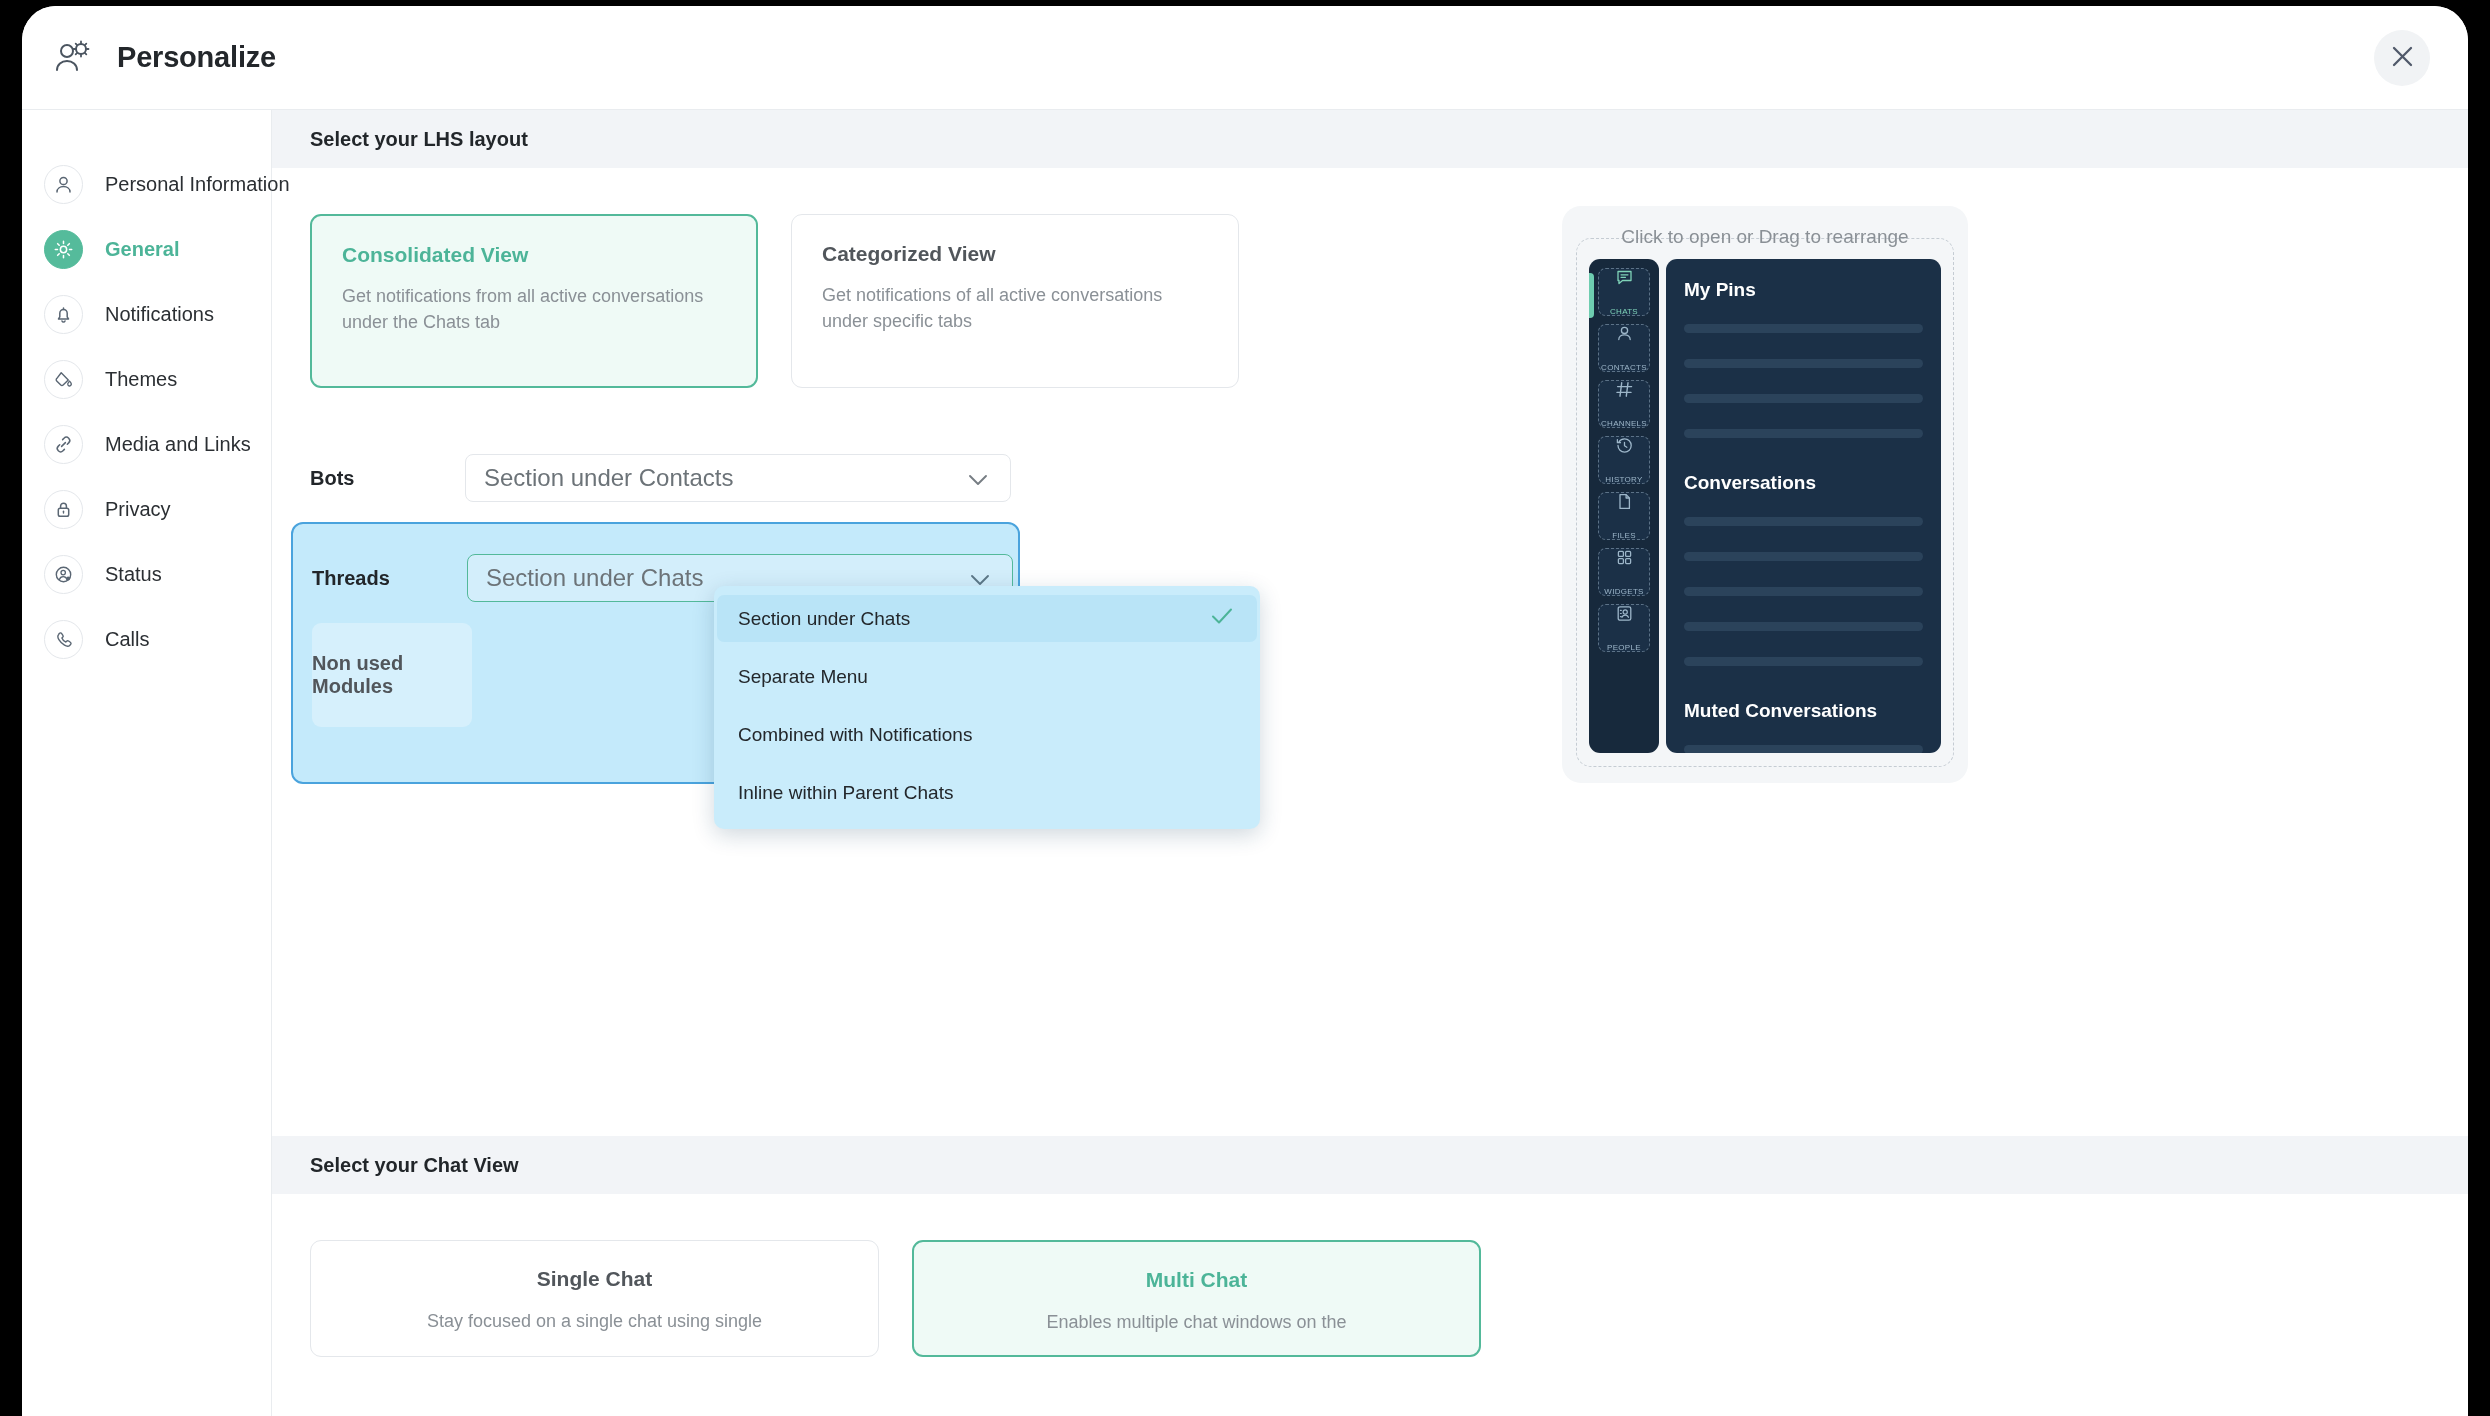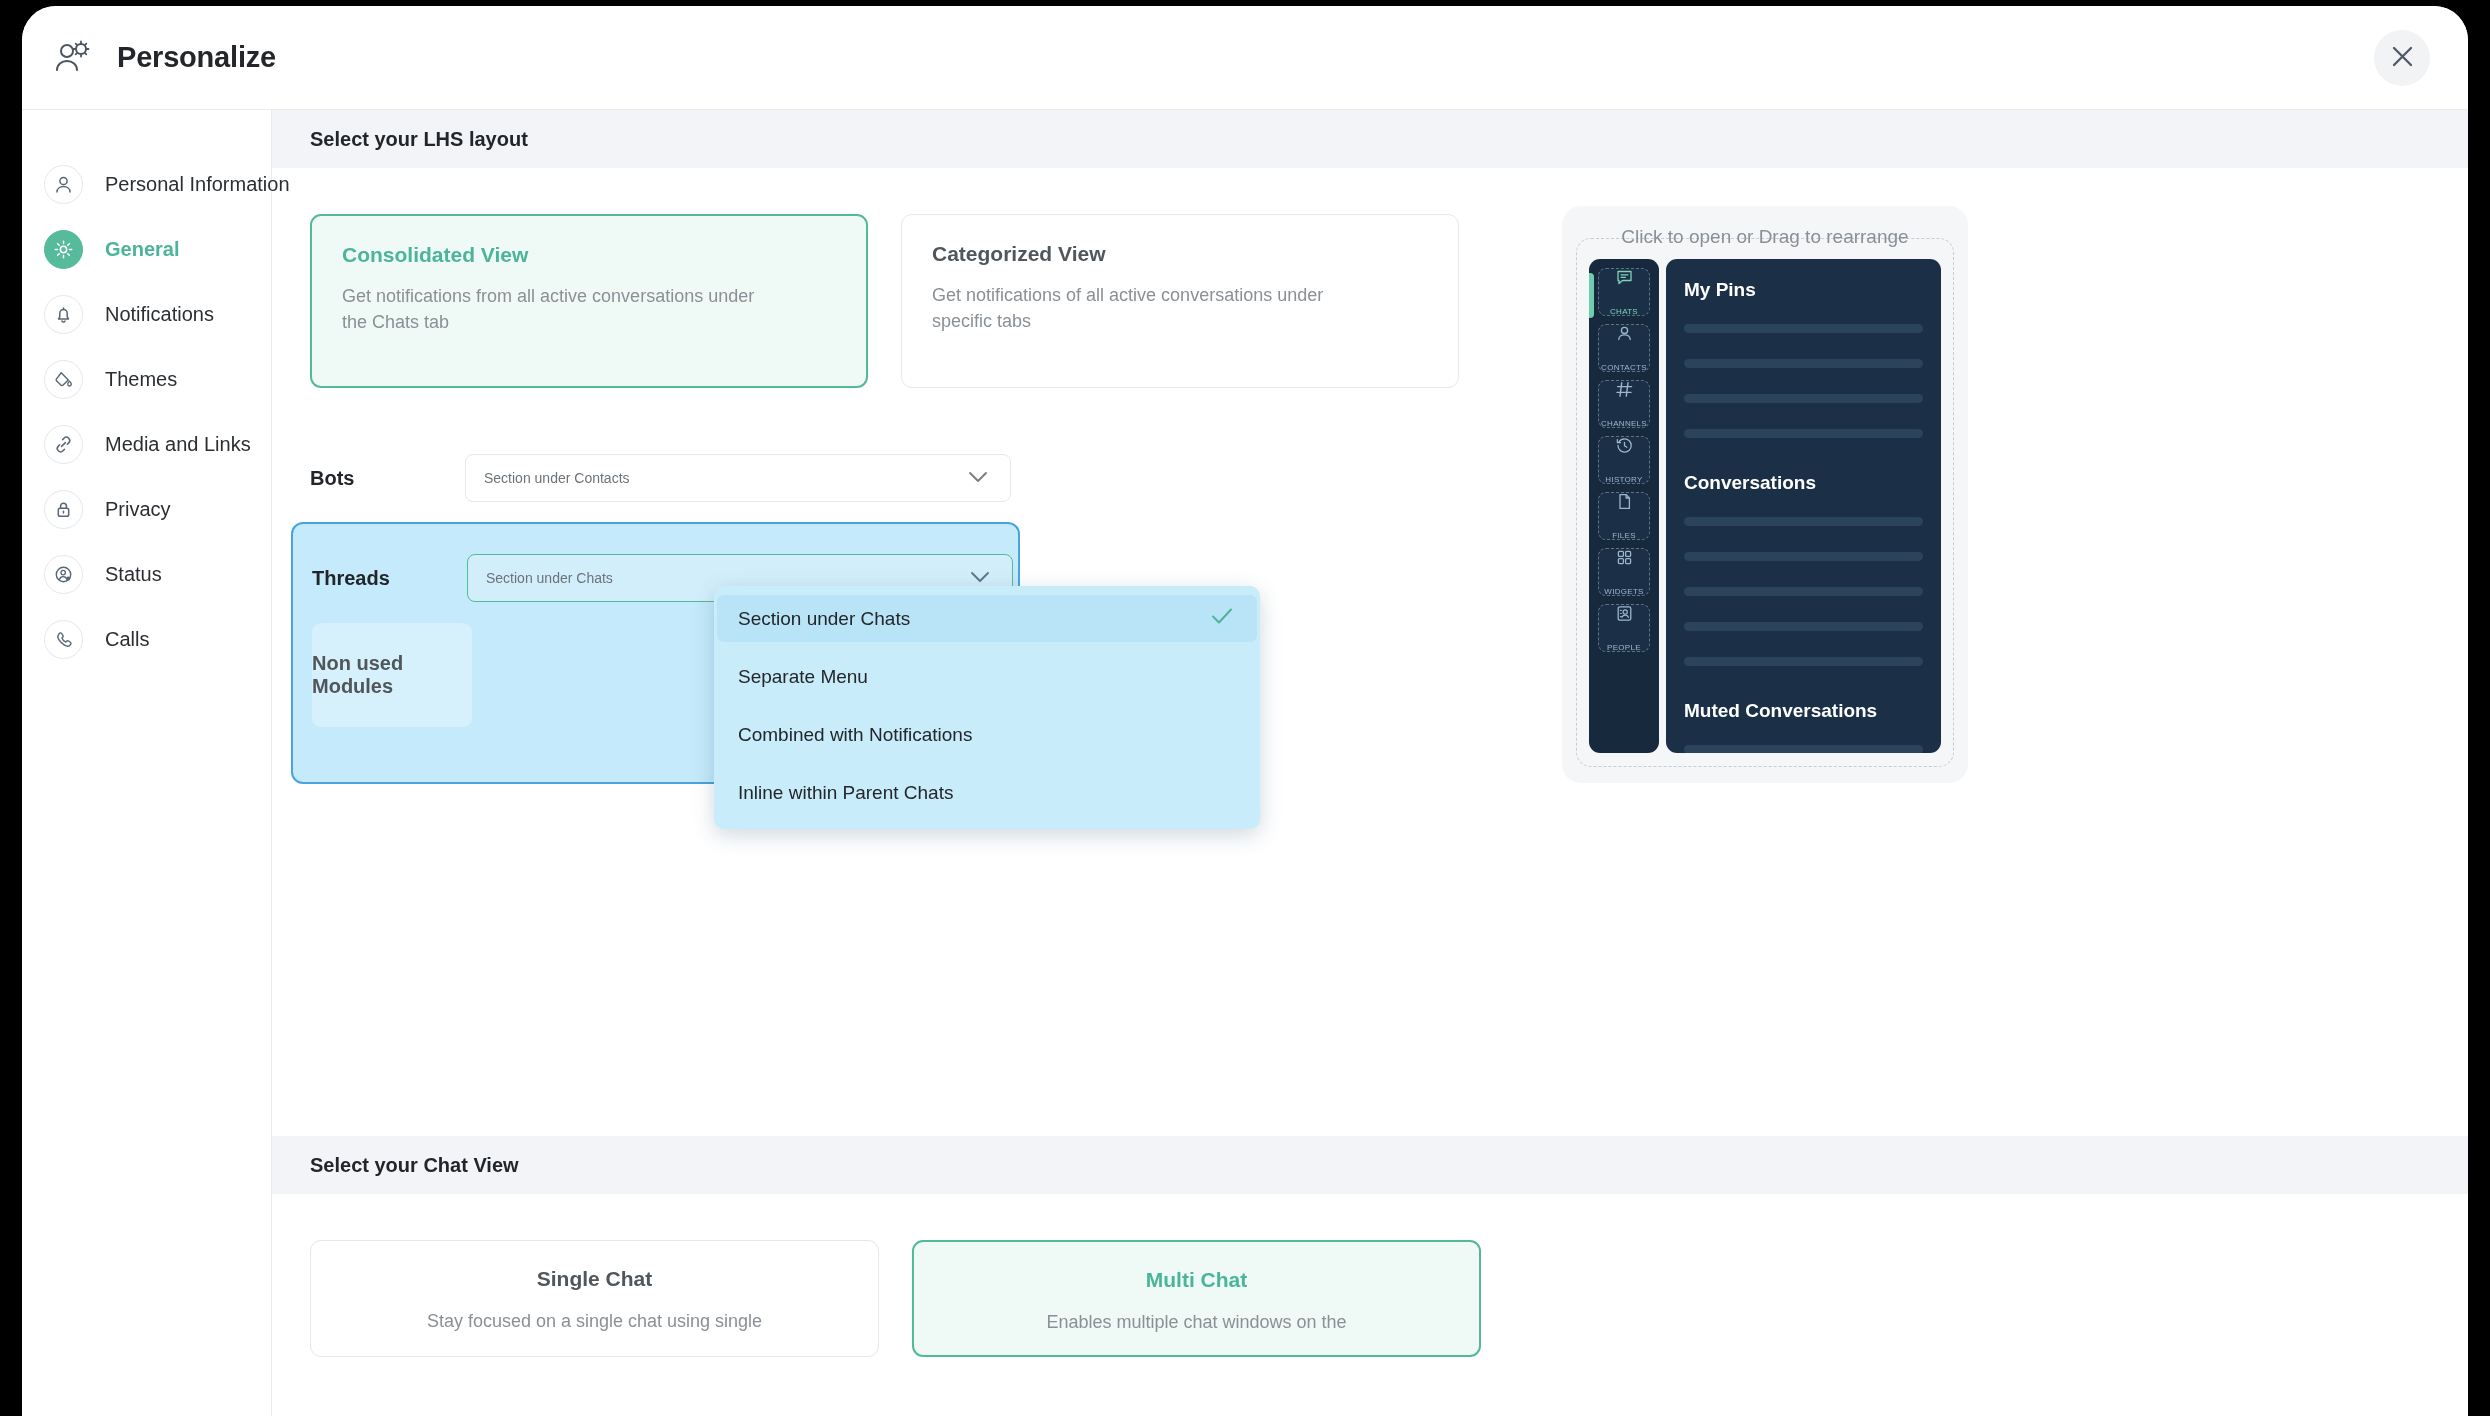--- a/index.html
+++ b/index.html
@@ -145,21 +145,21 @@
   #lhs-left {
     width: 1290px;
     flex: 0 0 1290px;
     padding: 46px 0 0 38px;
     position: relative;
   }
 
   
   .view-cards { display: flex; gap: 33px; }
   .view-card {
-    width: 558px;
+    width: 448px;
     height: 174px;
     border-radius: 11px;
     border: 1px solid #e4e7eb;
     background: #ffffff;
     padding: 27px 38px 0 30px;
   }
   .view-card.selected {
     border: 2px solid #53b99a;
     background: #effaf6;
   }
@@ -194,21 +194,21 @@
   .select-box {
     width: 546px;
     height: 48px;
     border-radius: 8px;
     border: 1px solid #e4e7eb;
     background: #ffffff;
     display: flex;
     align-items: center;
     justify-content: space-between;
     padding: 0 22px 0 18px;
-    font-size: 14px;
+    font-size: 24px;
     color: #6c7378;
     cursor: pointer;
   }
 
   
   #threads-block {
     position: absolute;
     left: 19px;
     top: 354px;
     width: 729px;

